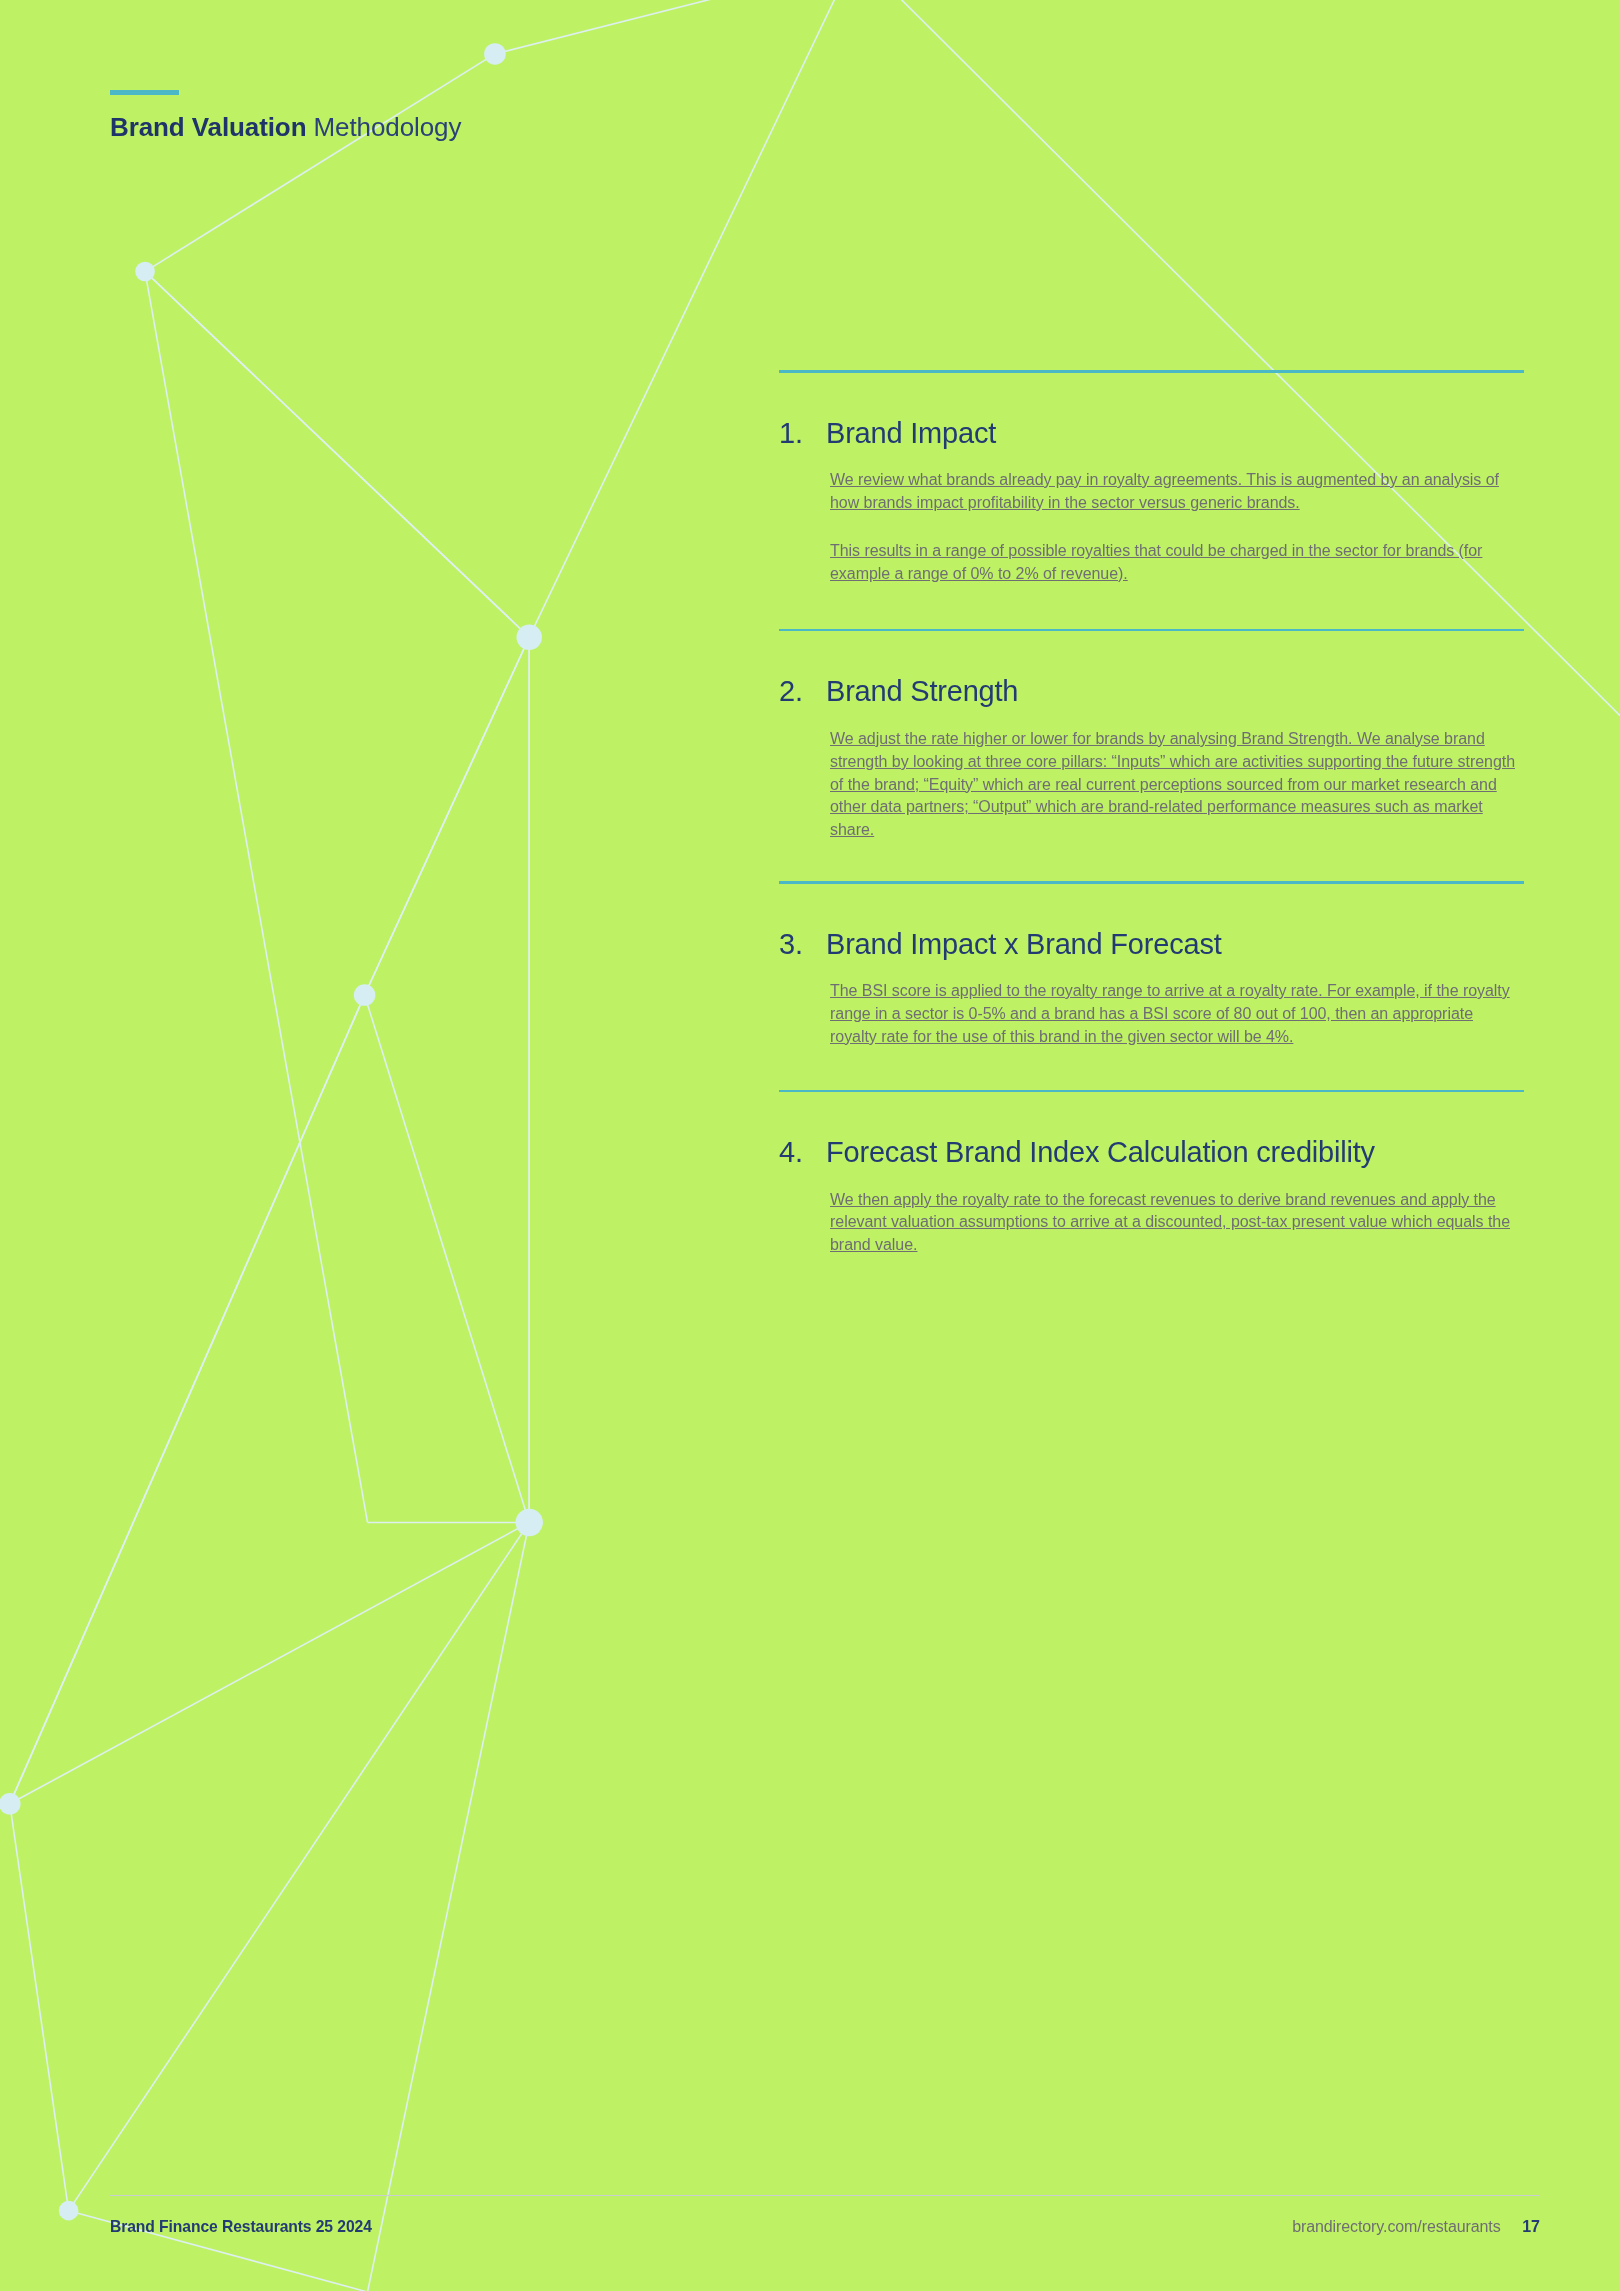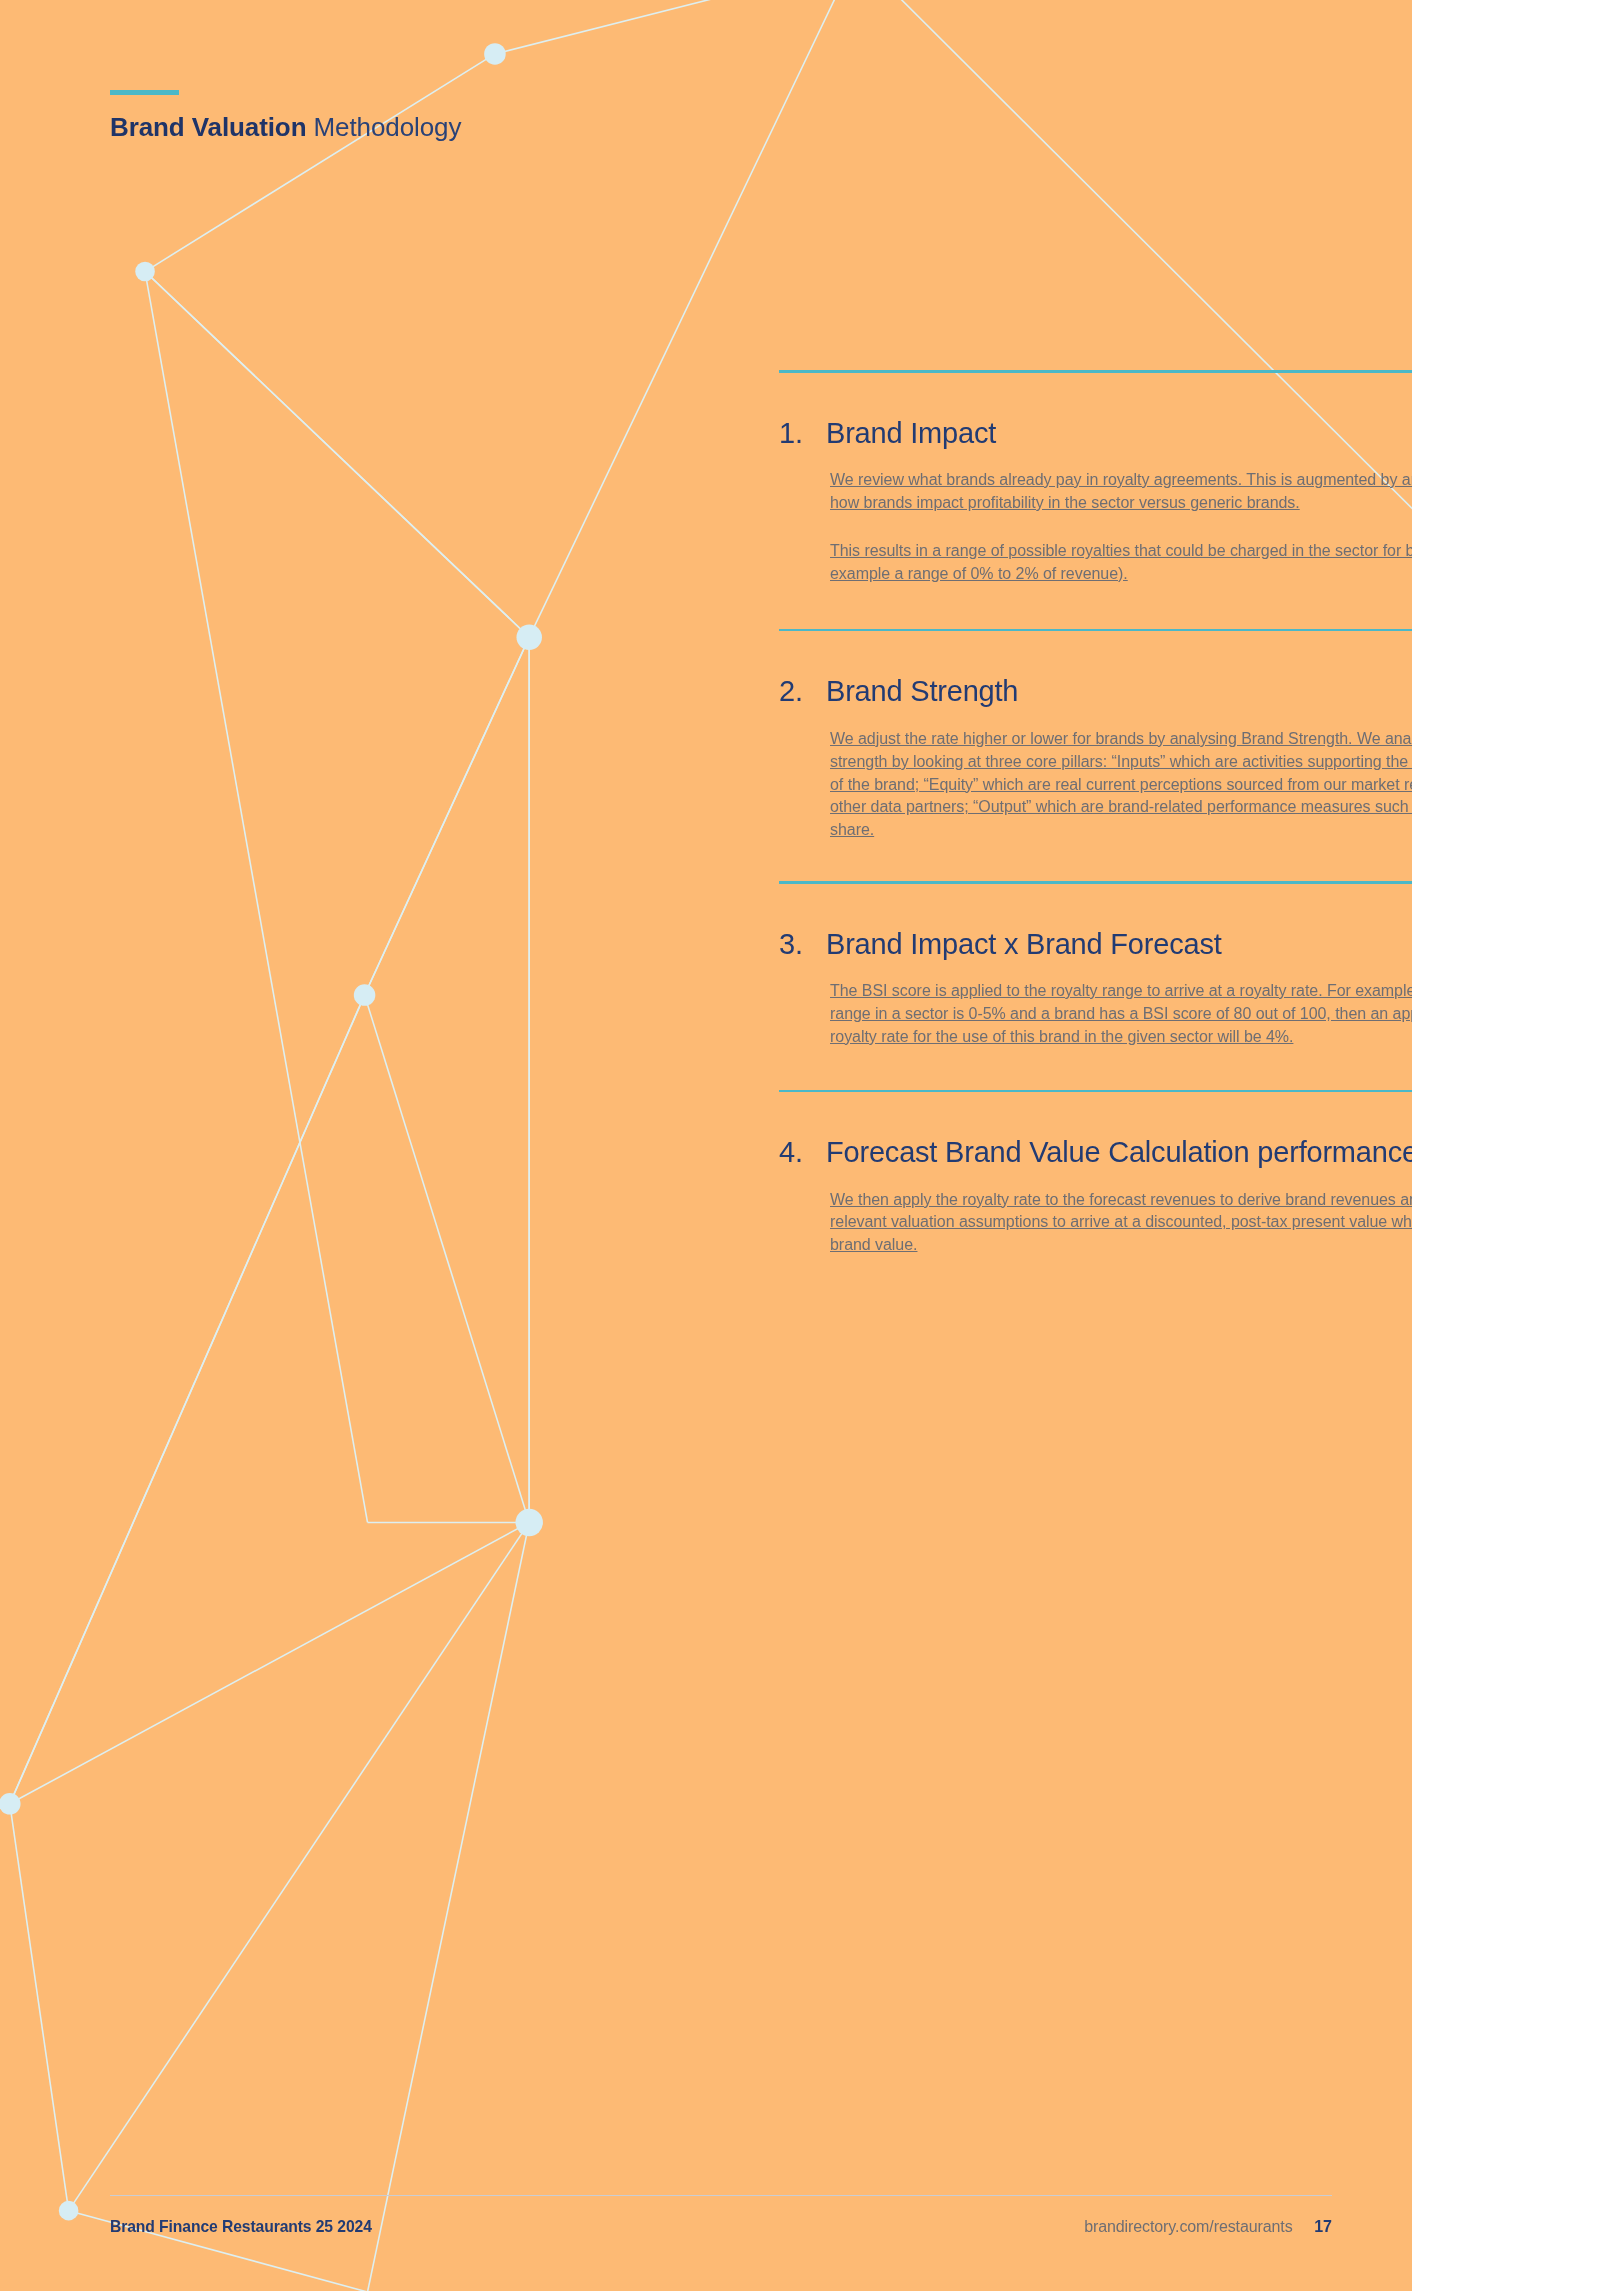--- a/index.html
+++ b/index.html
@@ -6,23 +6,23 @@
     margin: 0;
     padding: 0;
     background: #ffffff;
   }
   body {
     font-family: "Liberation Sans", sans-serif;
     -webkit-font-smoothing: antialiased;
   }
   #page {
     position: relative;
-    width: 1412px;
+    width: 1620px;
     height: 2292px;
-    background: #fdba74;
+    background: #bef264;
     overflow: hidden;
   }
 
   
   #network-graphic {
     position: absolute;
     left: 0;
     top: 0;
     width: 1620px;
     height: 2292px;
@@ -232,21 +232,21 @@
       </div>
       <div class="section-body">
         <p>The BSI score is applied to the royalty range to arrive at a royalty rate. For example, if the royalty range in a sector is 0-5% and a brand has a BSI score of 80 out of 100, then an appropriate royalty rate for the use of this brand in the given sector will be 4%.</p>
       </div>
     </div>
 
     <div class="section-block">
       <div class="section-rule"></div>
       <div class="section-heading">
         <span class="section-number">4.</span>
-        <span class="section-title">Forecast Brand Value Calculation performance</span>
+        <span class="section-title">Forecast Brand Index Calculation credibility</span>
       </div>
       <div class="section-body">
         <p>We then apply the royalty rate to the forecast revenues to derive brand revenues and apply the relevant valuation assumptions to arrive at a discounted, post-tax present value which equals the brand value.</p>
       </div>
     </div>
 
   </div>
 
   <div id="page-footer">
     <div id="footer-rule"></div>

